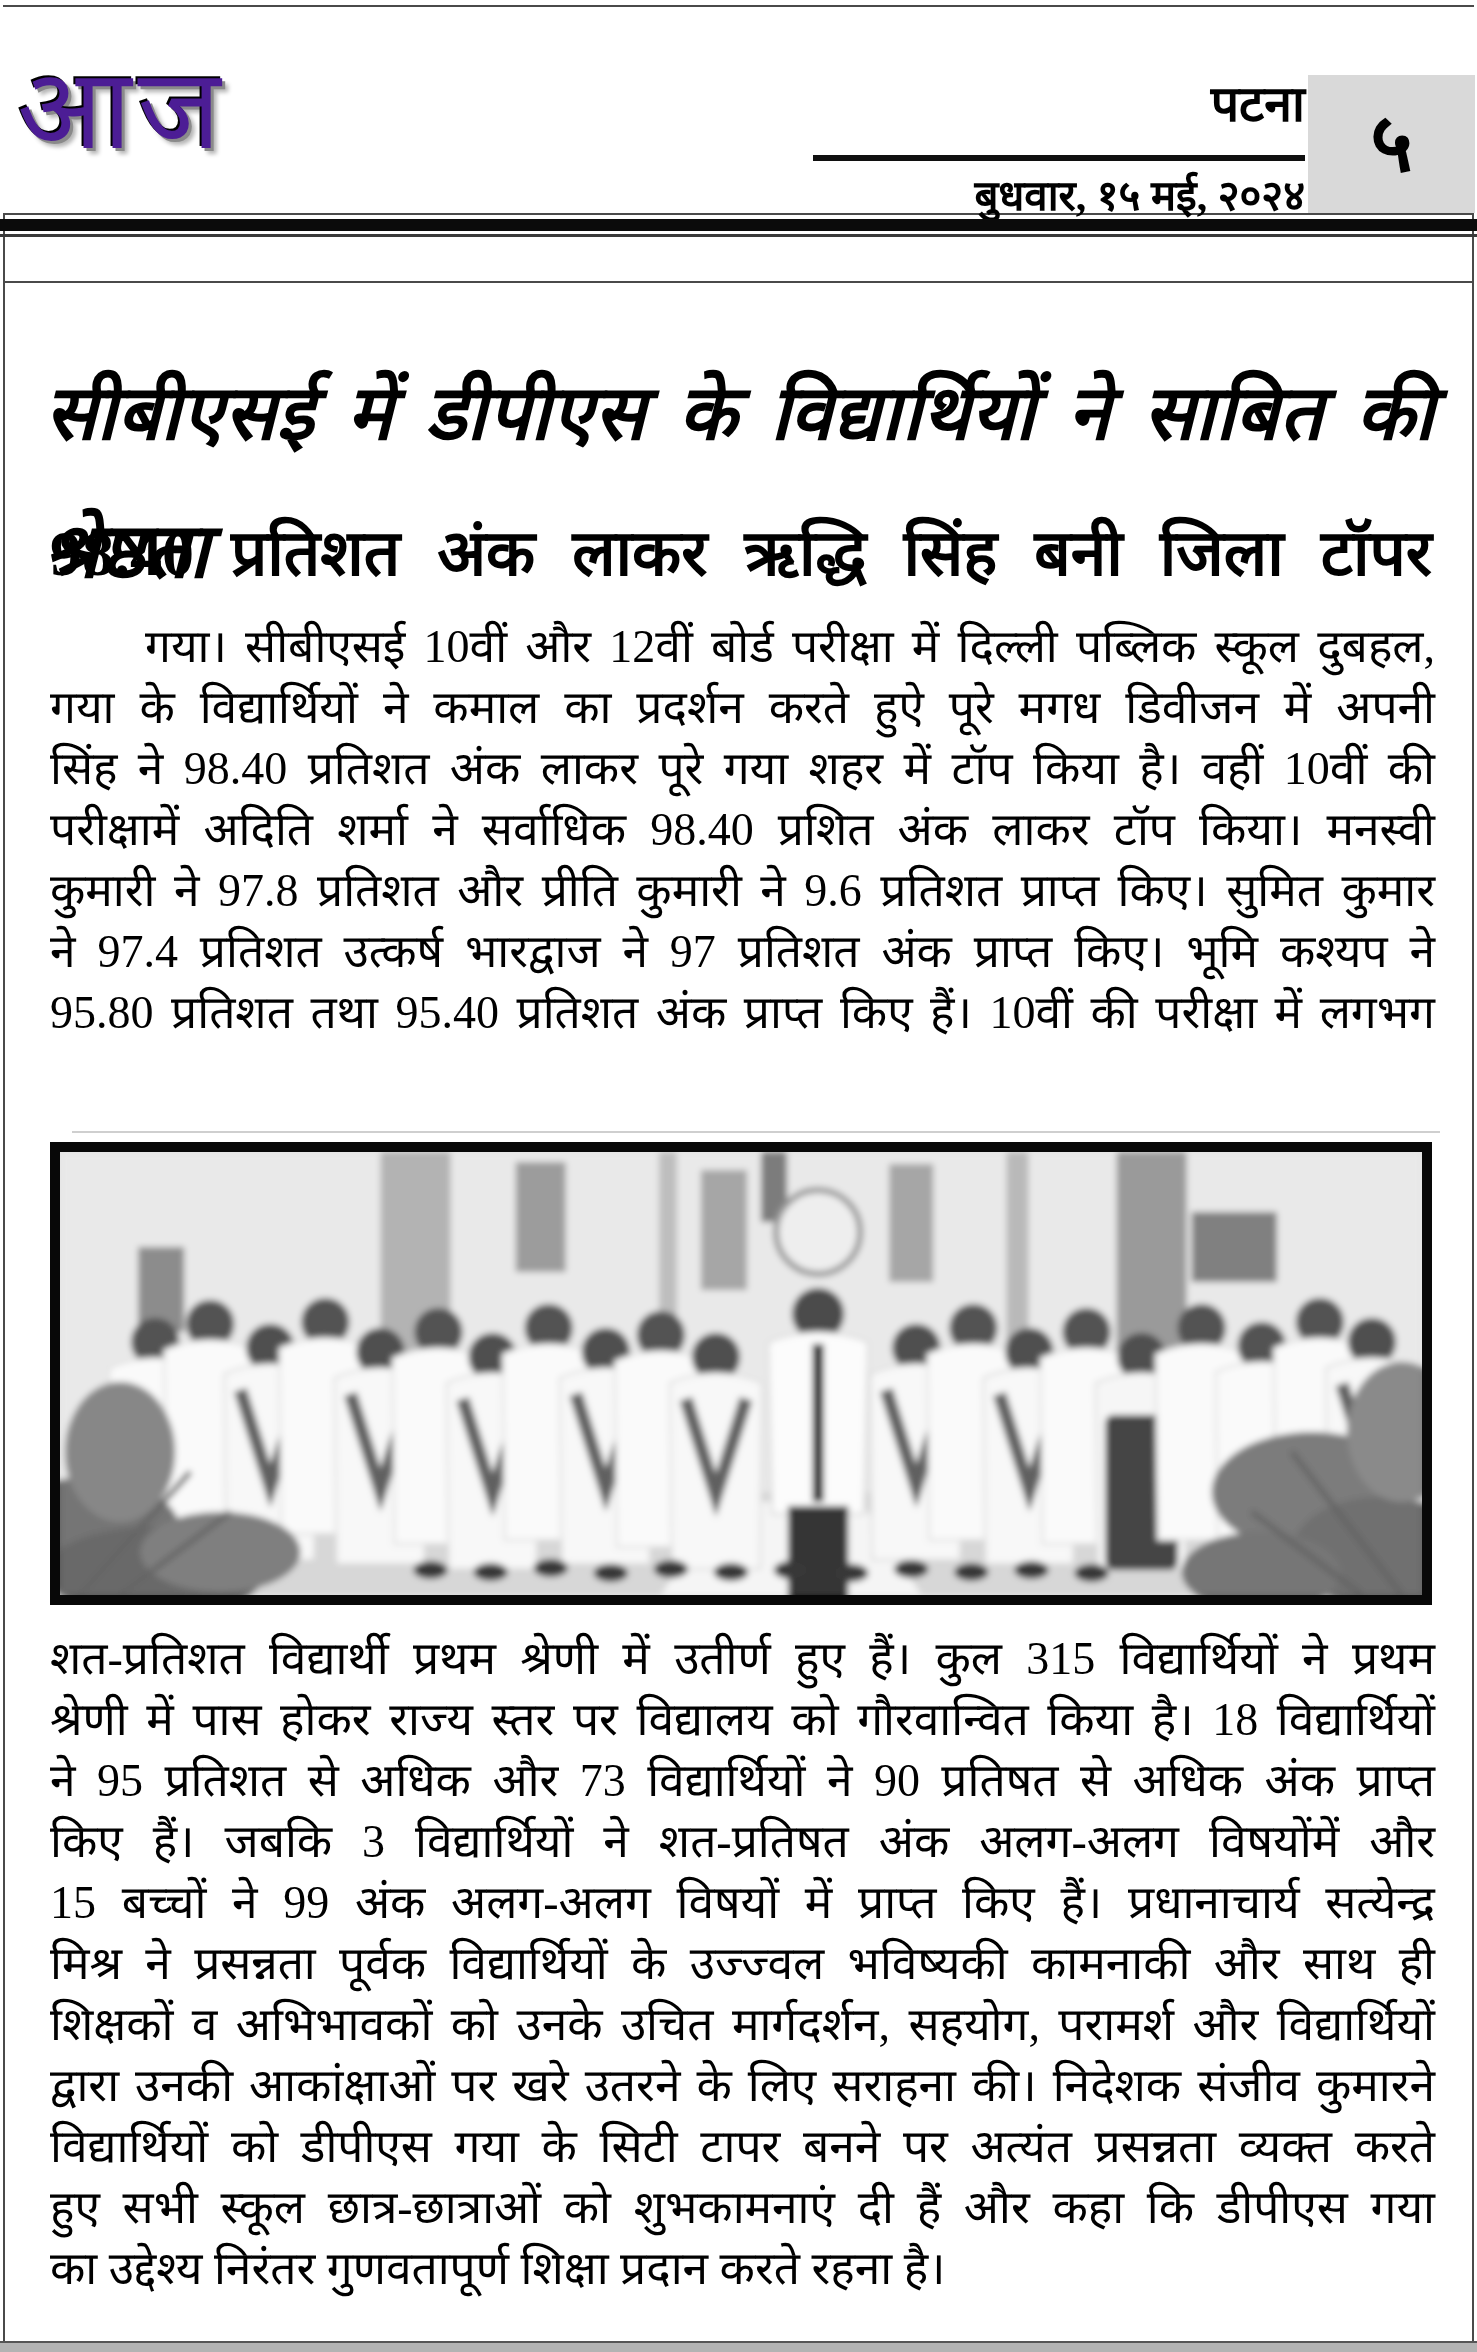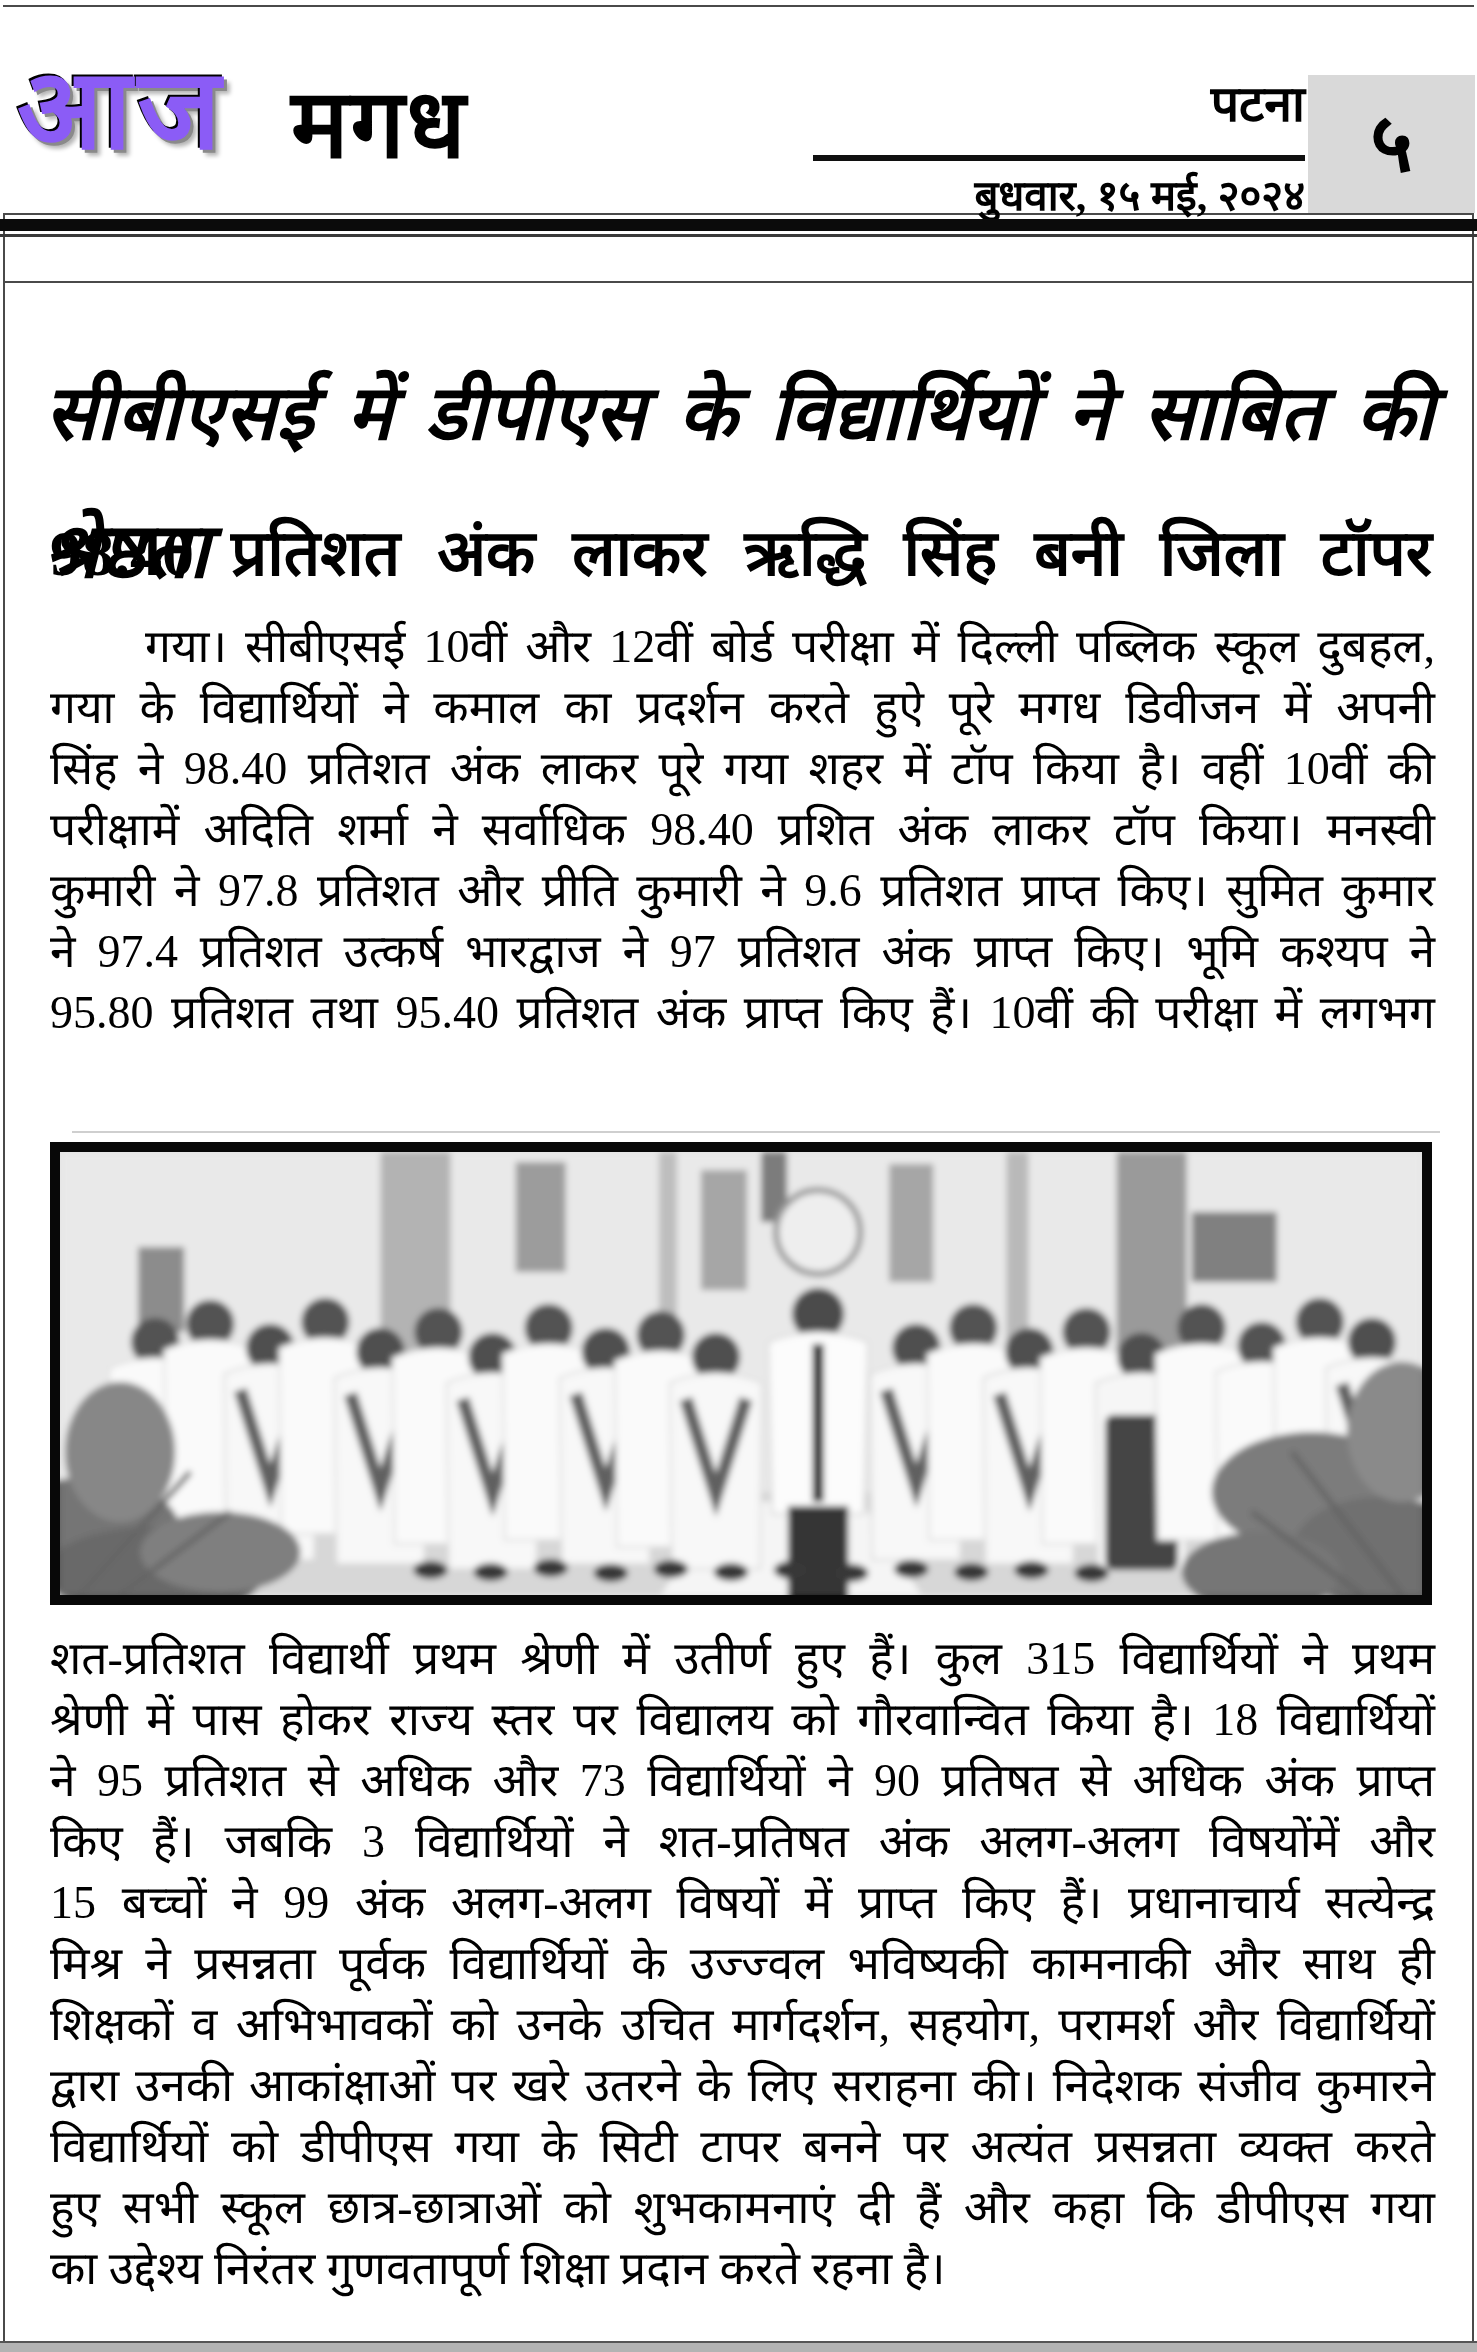--- a/index.html
+++ b/index.html
@@ -19,22 +19,22 @@
     background:#fff; box-sizing:border-box;
   }
   .rule-thick { position:absolute; top:219px; left:0; width:1477px; height:12px; background:#0b0b0b; }
   .rule-under { position:absolute; top:234px; left:0; width:1477px; height:3px; background:#3a3a3a; }
   .article-rule { position:absolute; top:281px; left:3px; width:1471px; height:2px; background:#4a4a4a; }
   .bottom-bar { position:absolute; top:2341px; left:0; width:1477px; height:11px; background:#b3b3b3; border-top:2px solid #555; box-sizing:border-box; }
 
   
   .logo {
     position:absolute; left:14px; top:28px;
-    font-size:112px; line-height:150px; font-weight:bold; letter-spacing:6px;
-    color:#8b5cf6;
+    font-size:112px; line-height:150px; font-weight:normal; letter-spacing:6px;
+    color:#4c1d95;
     text-shadow:-2px -2px 0 #000, 3px 3px 0 #8a8a8a, 6px 6px 4px #b5b5b5;
   }
   .section-title {
     position:absolute; left:288px; top:48px;
     font-size:96px; line-height:140px; font-weight:bold; letter-spacing:2px;
   }
   .city-block { position:absolute; left:810px; top:68px; width:492px; text-align:right; }
   .city-label { font-size:50px; line-height:58px; font-weight:bold; }
   .city-divider { position:absolute; left:0; right:0; top:80px; height:6px; background:#101010; }
   .date-line { position:absolute; left:0; right:0; top:95px; font-size:42px; line-height:52px; font-weight:bold; }
@@ -76,21 +76,20 @@
 </head>
 <body>
 
 <div class="page">
 
   <div class="side-rule left"></div>
   <div class="side-rule right"></div>
 
   <div class="masthead">
     <div class="logo">आज</div>
-    <div class="section-title">मगध</div>
     <div class="city-block">
       <div class="city-label">पटना</div>
       <div class="city-divider"></div>
       <div class="date-line">बुधवार, १५ मई, २०२४</div>
     </div>
     <div class="page-number-box">
       <div class="page-number">५</div>
     </div>
   </div>
 

